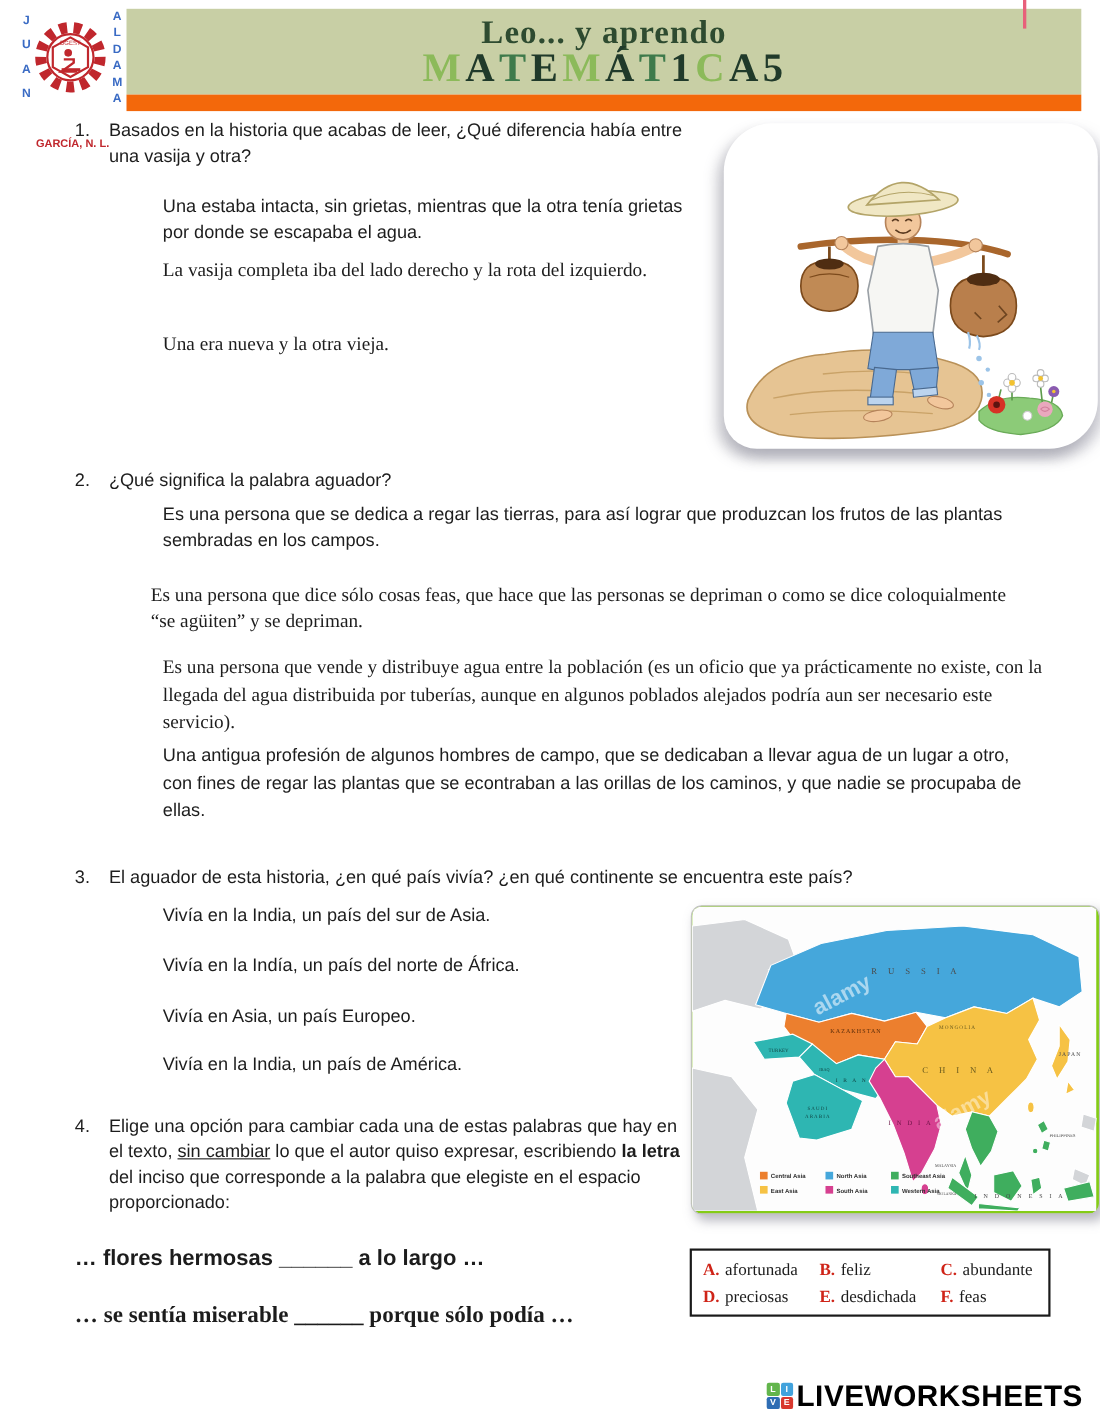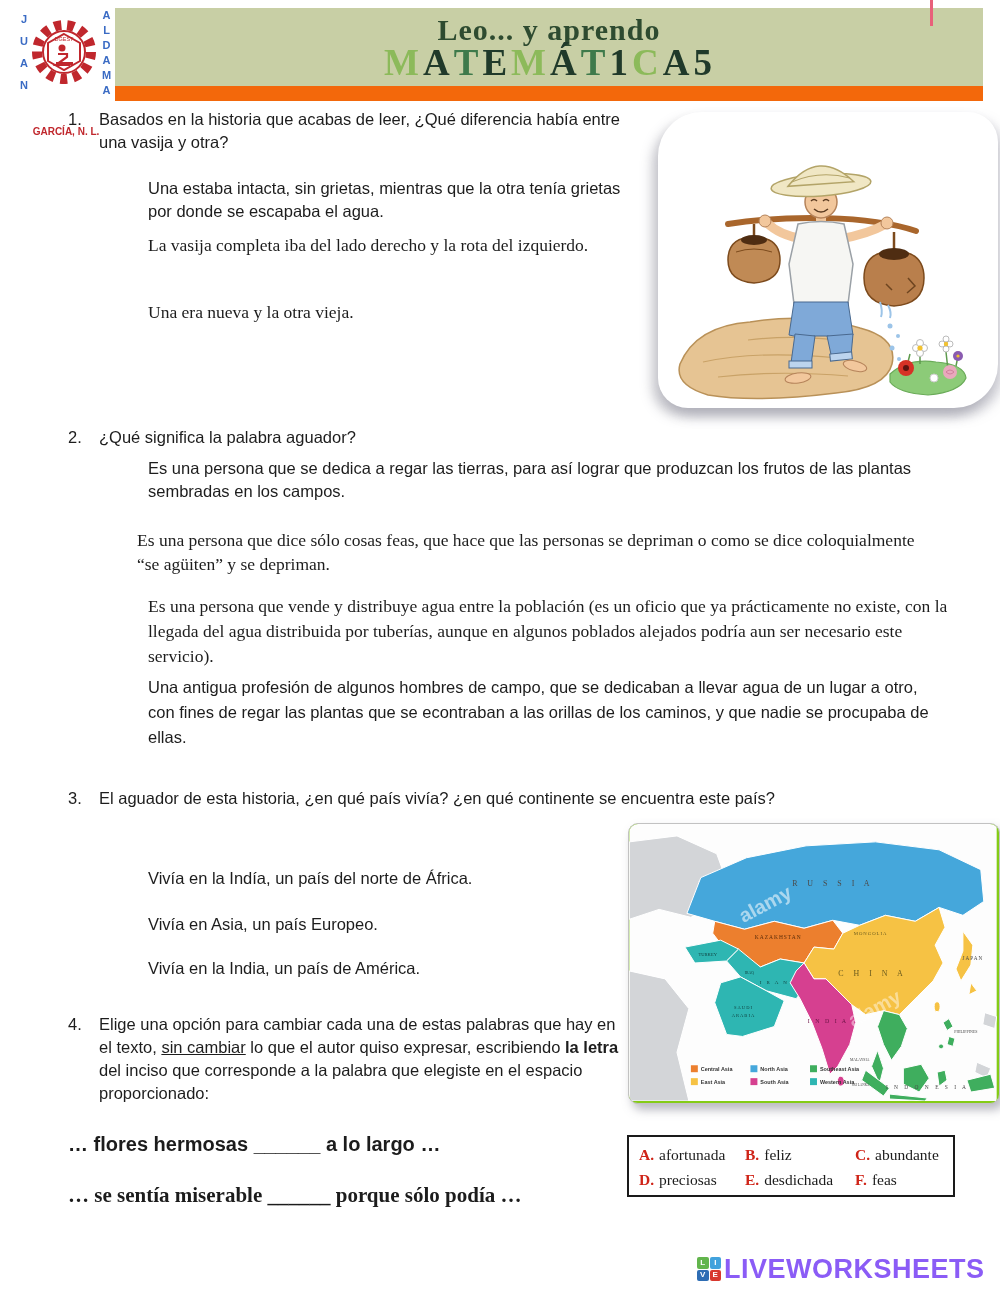--- a/index.html
+++ b/index.html
@@ -45,21 +45,21 @@
   .illus-card{position:absolute;left:658px;top:112px;width:340px;height:296px;background:#fff;
          border-radius:44px 30px 44px 30px;box-shadow:-6px 8px 12px rgba(130,130,145,.45),6px 8px 12px rgba(130,130,145,.35);}
   .map-card{position:absolute;left:628px;top:823px;width:370px;height:279px;background:#84cc16;
          border:1px solid #c2c2c2;border-radius:10px;box-shadow:4px 6px 10px rgba(120,120,135,.5);overflow:hidden;}
 
   
   .lw{position:absolute;left:697px;top:1256px;display:flex;align-items:center;gap:3px;height:26px;}
   .lw-tiles{width:24px;height:24px;display:grid;grid-template-columns:1fr 1fr;gap:1px;}
   .lw-tiles span{display:flex;align-items:center;justify-content:center;color:#fff;
          font:bold 8px/1 "Liberation Sans",sans-serif;border-radius:2px;}
-  .lw-text{font:bold 27px/26px "Liberation Sans",sans-serif;color:#8b5cf6;letter-spacing:0.5px;}
+  .lw-text{font:bold 27px/26px "Liberation Sans",sans-serif;color:#000000;letter-spacing:0.5px;}
 </style>
 </head>
 <body>
 
 <div class="page">
 
   <div class="band"></div>
   <div class="obar"></div>
   <div class="corner-mark"></div>
 
@@ -177,20 +177,21 @@
   </div>
   <div class="opt sans" style="left:148px;top:457px;width:790px">Es una persona que se dedica a regar las tierras, para así lograr que produzcan los frutos de las plantas sembradas en los campos.</div>
   <div class="opt serif" style="left:137px;top:529px;width:800px">Es una persona que dice sólo cosas feas, que hace que las personas se depriman o como se dice coloquialmente “se agüiten” y se depriman.</div>
   <div class="opt serif" style="left:148px;top:594px;width:812px;line-height:25px">Es una persona que vende y distribuye agua entre la población (es un oficio que ya prácticamente no existe, con la llegada del agua distribuida por tuberías, aunque en algunos poblados alejados podría aun ser necesario este servicio).</div>
   <div class="opt sans" style="left:148px;top:675px;width:790px;line-height:25px">Una antigua profesión de algunos hombres de campo, que se dedicaban a llevar agua de un lugar a otro, con fines de regar las plantas que se econtraban a las orillas de los caminos, y que nadie se procupaba de ellas.</div>
 
   <div class="q" style="left:68px;top:787px;width:900px">
     <span class="num">3.</span>
     <span>El aguador de esta historia, ¿en qué país vivía? ¿en qué continente se encuentra este país?</span>
   </div>
+  <div class="opt sans" style="left:148px;top:821px;width:460px">Vivía en la India, un país del sur de Asia.</div>
   <div class="opt sans" style="left:148px;top:867px;width:460px">Vivía en la Indía, un país del norte de África.</div>
   <div class="opt sans" style="left:148px;top:913px;width:460px">Vivía en Asia, un país Europeo.</div>
   <div class="opt sans" style="left:148px;top:957px;width:460px">Vivía en la India, un país de América.</div>
 
   <div class="map-card">
     <svg width="368" height="277" viewBox="0 0 370 279">
       <rect x="0" y="0" width="370" height="279" fill="#fdfdfd"></rect>
 
       <path d="M0,18 L48,12 L88,30 L96,52 L70,58 L92,78 L62,94 L30,86 L0,96 Z" stroke="#fff" fill="#d3d5d8"></path>
       <path d="M0,148 L36,156 L60,186 L48,230 L60,279 L0,279 Z" stroke="#fff" fill="#d3d5d8"></path>

